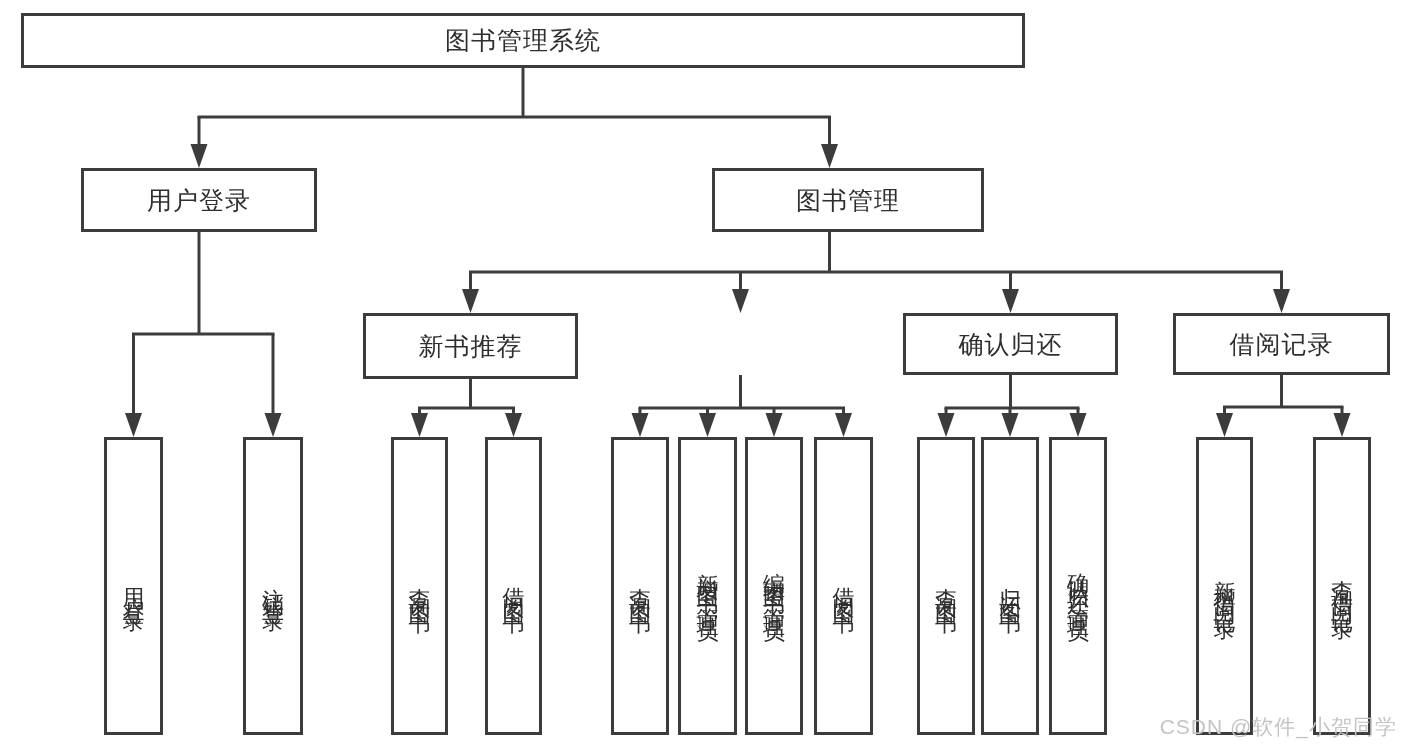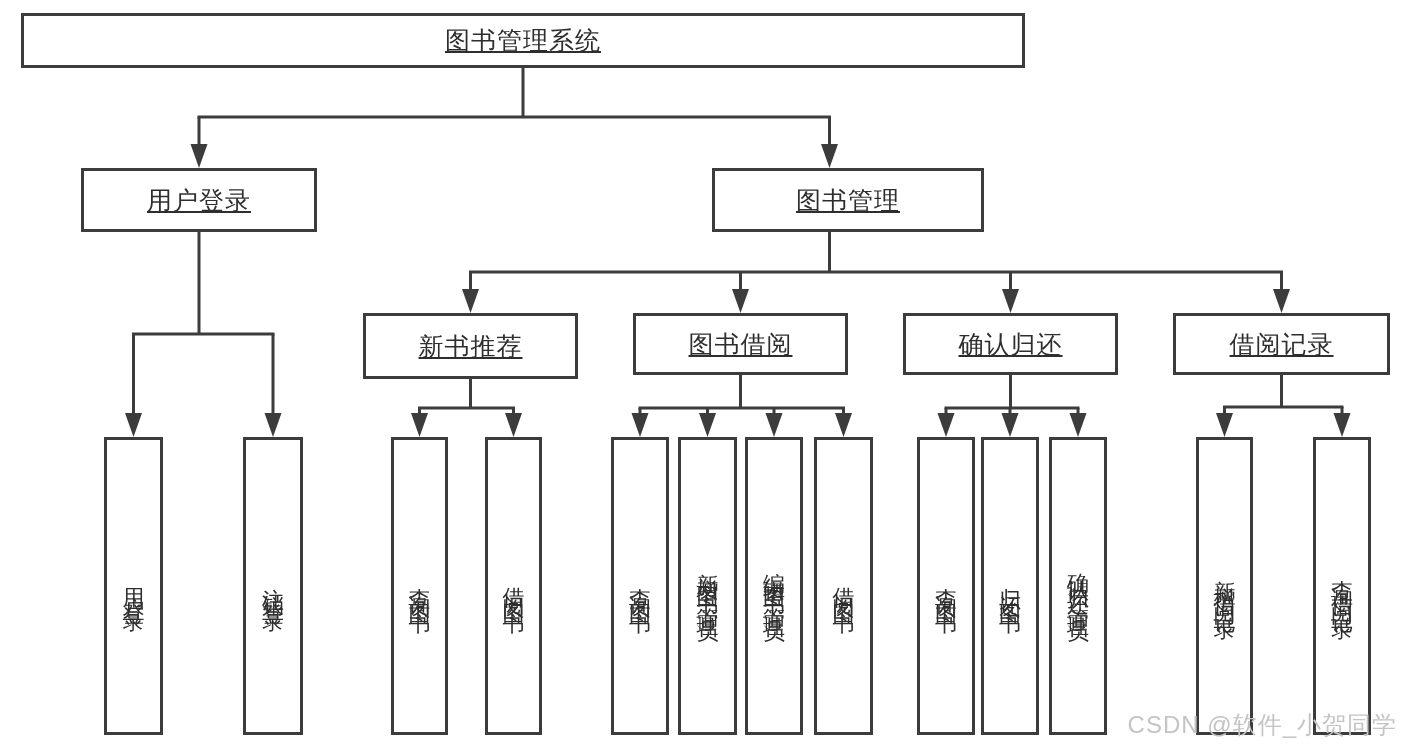--- a/index.html
+++ b/index.html
@@ -21,36 +21,35 @@
     background:#ffffff;
     display:flex;
     align-items:center;
     justify-content:center;
     color:#2e2e2e;
   }
   .h-label{
     font-size:25px;
     letter-spacing:1px;
     white-space:nowrap;
-    text-decoration:underline;
   }
   .v-label{
     writing-mode:vertical-rl;
     text-orientation:mixed;
     font-size:22px;
     letter-spacing:8px;
     line-height:1;
     white-space:nowrap;
   }
   .leaf .v-label.long{letter-spacing:7px;}
   #watermark{
     position:absolute;
     right:8px;
     bottom:6px;
-    font-size:24px;
+    font-size:21px;
     color:#c4c4c4;
     letter-spacing:1px;
     white-space:nowrap;
   }
 </style>
 </head>
 <body>
 
 <div id="canvas">
 
@@ -116,23 +115,20 @@
   <div class="node" style="left:81px;top:168px;width:236px;height:64px">
     <span class="h-label">用户登录</span>
   </div>
   <div class="node" style="left:712px;top:168px;width:272px;height:64px">
     <span class="h-label">图书管理</span>
   </div>
 
   <div class="node" style="left:363px;top:313px;width:215px;height:66px">
     <span class="h-label">新书推荐</span>
   </div>
-  <div class="node" style="left:633px;top:313px;width:215px;height:62px">
-    <span class="h-label">图书借阅</span>
-  </div>
   <div class="node" style="left:903px;top:313px;width:215px;height:62px">
     <span class="h-label">确认归还</span>
   </div>
   <div class="node" style="left:1173px;top:313px;width:217px;height:62px">
     <span class="h-label">借阅记录</span>
   </div>
 
   <div class="node leaf" style="left:104px;top:437px;width:59px;height:298px">
     <span class="v-label">用户登录</span>
   </div>

